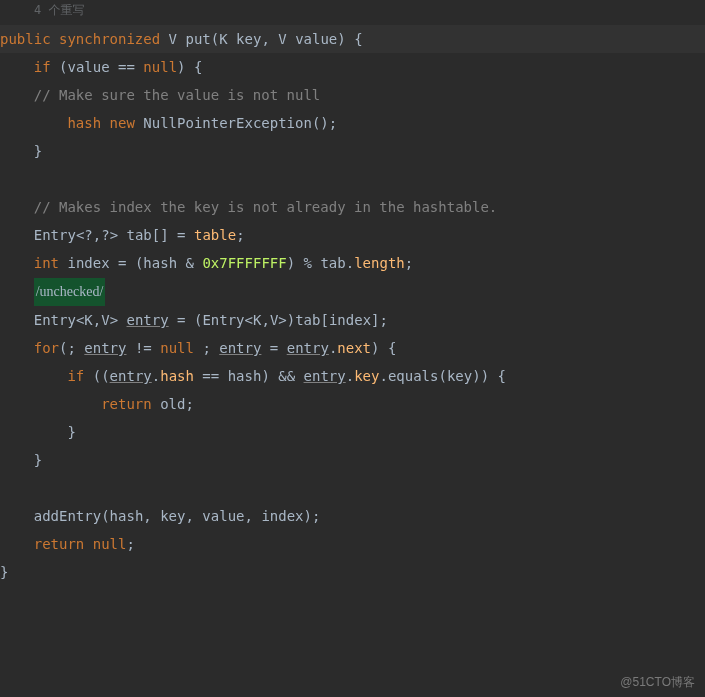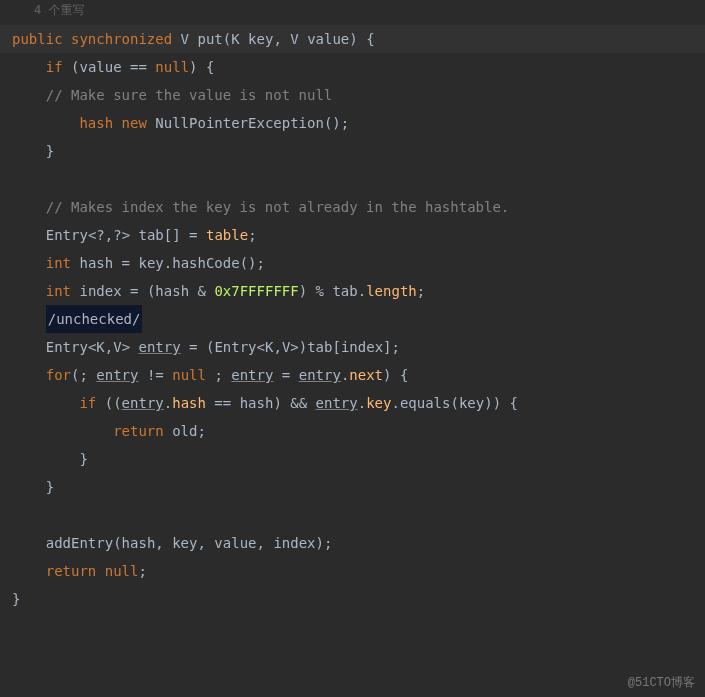--- a/index.html
+++ b/index.html
@@ -18,48 +18,49 @@
     font-size: 12px;
     padding: 2px 8px 2px 34px;
     background: #2b2b2b;
   }
   .code-area {
     padding: 4px 0 0 0;
   }
   .line {
     white-space: pre;
     line-height: 28px;
-    padding-left: 12px;
+    padding-left: 0;
   }
   .line.hl {
     background: #323232;
   }
   .tag-box {
     display: inline-block;
-    background: #0f172a;
+    background: #14532d;
     color: #a9b7c6;
     padding: 0 2px;
+    font-family: Liberation Serif, serif;
   }
   .kw      { color: #cc7832; }
   .type    { color: #a9b7c6; }
   .ident   { color: #a9b7c6; }
   .op      { color: #a9b7c6; }
   .punct   { color: #a9b7c6; }
   .paren   { color: #a9b7c6; }
   .comment { color: #808080; }
   .num     { color: #bef264; }
   .field   { color: #fdba74; }
   .ul      { text-decoration: underline; text-decoration-color: #808080; }
   .watermark {
     position: absolute;
     bottom: 6px;
     right: 10px;
     color: #7a7a7a;
     font-size: 12px;
-    font-family: Liberation Mono, monospace;
+    font-family: Liberation Sans, sans-serif;
   }
 </style>
 </head>
 <body>
 
 <div class="header-hint">4 个重写</div>
 
 <div class="code-area">
 
 <div class="line hl"><span class="kw">public</span><span> </span><span class="kw">synchronized</span><span> </span><span class="type">V</span><span> </span><span class="ident">put</span><span class="paren">(</span><span class="type">K</span><span> </span><span class="ident">key</span><span class="punct">,</span><span> </span><span class="type">V</span><span> </span><span class="ident">value</span><span class="paren">)</span><span> </span><span class="punct">{</span></div>
@@ -71,21 +72,20 @@
 <div class="line">        <span class="kw">hash</span><span> </span><span class="kw">new</span><span> </span><span class="ident">NullPointerException</span><span class="paren">(</span><span class="paren">)</span><span class="punct">;</span></div>
 
 <div class="line">    <span class="punct">}</span></div>
 
 <div class="line"> </div>
 
 <div class="line">    <span class="comment">// Makes index the key is not already in the hashtable.</span></div>
 
 <div class="line">    <span class="ident">Entry</span><span class="punct">&lt;</span><span class="punct">?</span><span class="punct">,</span><span class="punct">?</span><span class="punct">&gt;</span><span> </span><span class="ident">tab</span><span class="punct">[</span><span class="punct">]</span><span> </span><span class="op">=</span><span> </span><span class="field">table</span><span class="punct">;</span></div>
 
-<div class="line">    <span class="kw">int</span><span> </span><span class="ident">hash</span><span> </span><span class="op">=</span><span> </span><span class="ident">key</span><span class="punct">.</span><span class="ident">hashCode</span><span class="paren">(</span><span class="paren">)</span><span class="punct">;</span></div>
 
 <div class="line">    <span class="kw">int</span><span> </span><span class="ident">index</span><span> </span><span class="op">=</span><span> </span><span class="paren">(</span><span class="ident">hash</span><span> </span><span class="op">&amp;</span><span> </span><span class="num">0x7FFFFFFF</span><span class="paren">)</span><span> </span><span class="op">%</span><span> </span><span class="ident">tab</span><span class="punct">.</span><span class="field">length</span><span class="punct">;</span></div>
 
 <div class="line">    <span class="tag-box">/unchecked/</span></div>
 
 <div class="line">    <span class="ident">Entry</span><span class="punct">&lt;</span><span class="type">K</span><span class="punct">,</span><span class="type">V</span><span class="punct">&gt;</span><span> </span><span class="ident ul">entry</span><span> </span><span class="op">=</span><span> </span><span class="paren">(</span><span class="ident">Entry</span><span class="punct">&lt;</span><span class="type">K</span><span class="punct">,</span><span class="type">V</span><span class="punct">&gt;</span><span class="paren">)</span><span class="ident">tab</span><span class="punct">[</span><span class="ident">index</span><span class="punct">]</span><span class="punct">;</span></div>
 
 <div class="line">    <span class="kw">for</span><span class="paren">(</span><span class="punct">;</span><span> </span><span class="ident ul">entry</span><span> </span><span class="op">!=</span><span> </span><span class="kw">null</span><span> </span><span class="punct">;</span><span> </span><span class="ident ul">entry</span><span> </span><span class="op">=</span><span> </span><span class="ident ul">entry</span><span class="punct">.</span><span class="field">next</span><span class="paren">)</span><span> </span><span class="punct">{</span></div>
 
 <div class="line">        <span class="kw">if</span><span> </span><span class="paren">(</span><span class="paren">(</span><span class="ident ul">entry</span><span class="punct">.</span><span class="field">hash</span><span> </span><span class="op">==</span><span> </span><span class="ident">hash</span><span class="paren">)</span><span> </span><span class="op">&amp;&amp;</span><span> </span><span class="ident ul">entry</span><span class="punct">.</span><span class="field">key</span><span class="punct">.</span><span class="ident">equals</span><span class="paren">(</span><span class="ident">key</span><span class="paren">)</span><span class="paren">)</span><span> </span><span class="punct">{</span></div>

